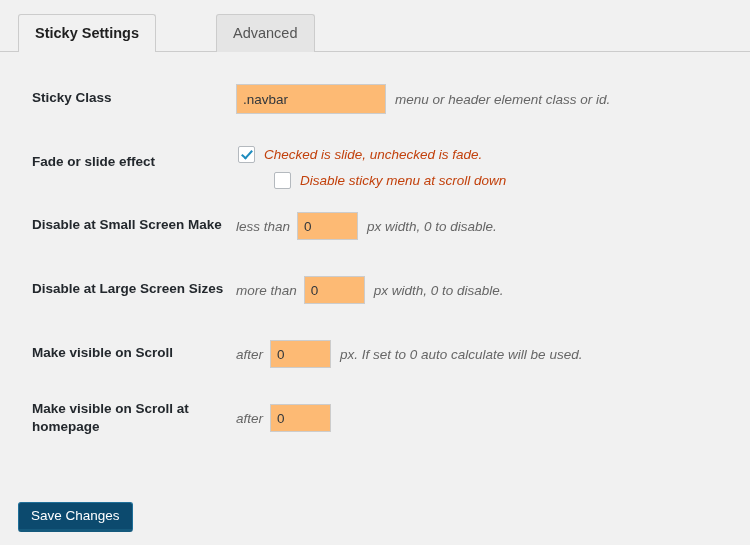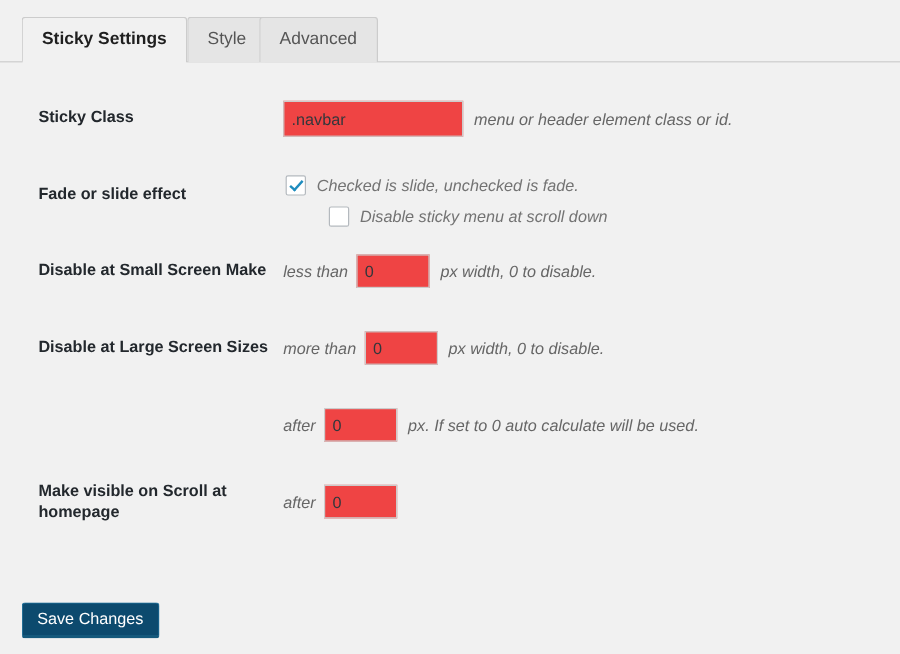--- a/index.html
+++ b/index.html
@@ -99,21 +99,21 @@
   }
   .suffix {
     font-style: italic;
     color: #666;
     font-size: 13.5px;
     margin-left: 9px;
   }
   input.txt {
     box-sizing: border-box;
     border: 1px solid #ccc;
-    background: #ef4444;
+    background: #fdba74;
     color: #32373c;
     font-family: "Liberation Sans", sans-serif;
     font-size: 13.5px;
     padding: 2px 6px;
     outline: none;
     border-radius: 0;
   }
   input.txt.wide {
     width: 150px;
     height: 30px;
@@ -148,21 +148,21 @@
     left: 5px;
     top: 1px;
     width: 4px;
     height: 9px;
     border: solid #1e8cbe;
     border-width: 0 2.4px 2.4px 0;
     transform: rotate(42deg);
   }
   .check-label {
     font-style: italic;
-    color: #737373;
+    color: #c2410c;
     font-size: 13.5px;
   }
 
   
   #save-changes-button {
     position: absolute;
     left: 18px;
     top: 502px;
     height: 30px;
     padding: 0 12px;
@@ -179,23 +179,20 @@
     box-sizing: border-box;
   }
 </style>
 </head>
 <body>
 
 <div id="tab-strip">
   <div class="tab active" style="left:18px;">
     <span>Sticky Settings</span>
   </div>
-  <div class="tab inactive" style="left:156px;">
-    <span>Style</span>
-  </div>
   <div class="tab inactive" style="left:216px;">
     <span>Advanced</span>
   </div>
 </div>
 
 <div id="settings-form">
 
   <div class="form-row" style="height:66px;">
     <div class="row-label" style="top:37px;">Sticky Class</div>
     <div class="row-field" style="top:32px;">
@@ -230,20 +227,21 @@
   <div class="form-row" style="height:64px;">
     <div class="row-label" style="top:32px;">Disable at Large Screen Sizes</div>
     <div class="row-field" style="top:28px;">
       <span class="prefix">more than</span>
       <input class="txt small" type="text" value="0" style="">
       <span class="suffix">px width, 0 to disable.</span>
     </div>
   </div>
 
   <div class="form-row" style="height:64px;">
+    <div class="row-label" style="top:32px;">Make visible on Scroll</div>
     <div class="row-field" style="top:28px;">
       <span class="prefix">after</span>
       <input class="txt small" type="text" value="0" style="">
       <span class="suffix">px. If set to 0 auto calculate will be used.</span>
     </div>
   </div>
 
   <div class="form-row" style="height:64px;">
     <div class="row-label" style="top:24px;">Make visible on Scroll at homepage</div>
     <div class="row-field" style="top:28px;">

